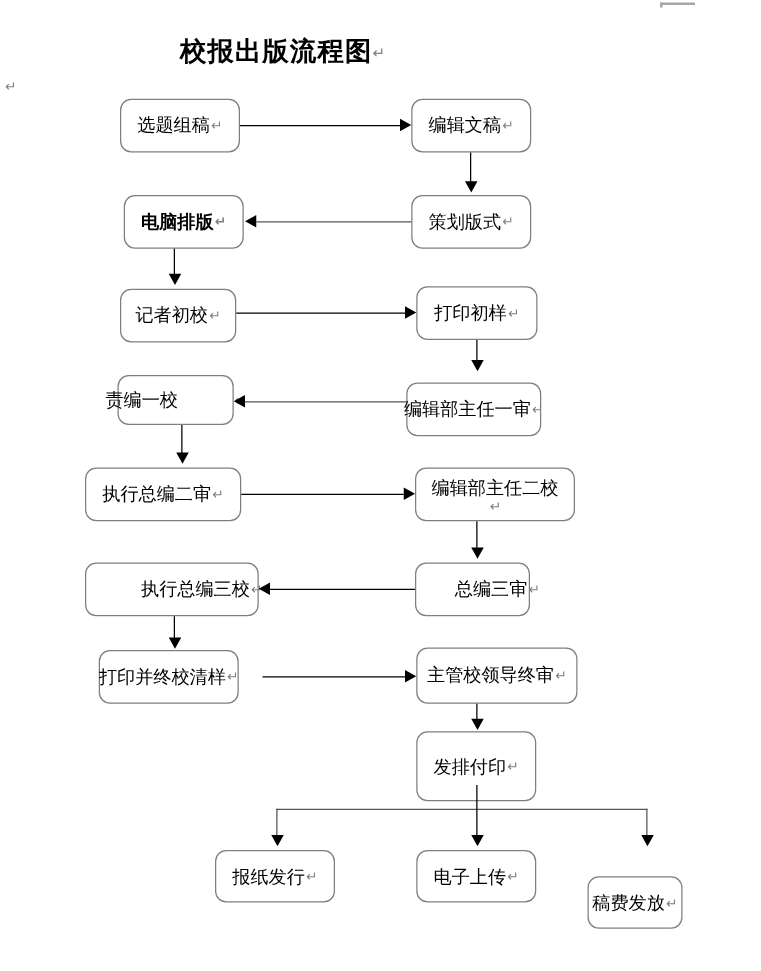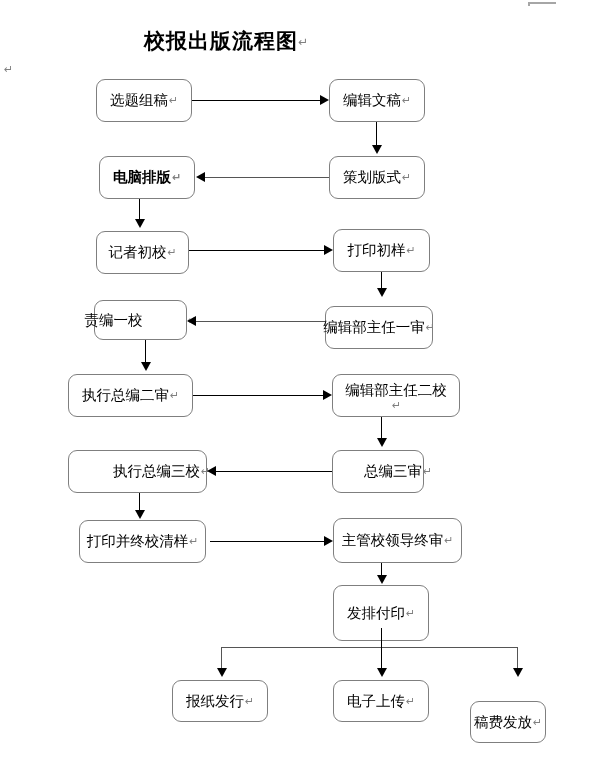--- a/index.html
+++ b/index.html
@@ -175,21 +175,21 @@
   <div class="node" style="left:68px; top:450px; width:139px; height:43px;padding-left:48px;">
     <span class="label">执行总编三校</span>
       <span class="pilcrow">↵</span>
   </div>
 
   <div class="node" style="left:332px; top:450px; width:92px; height:43px;padding-left:40px;">
     <span class="label">总编三审</span>
       <span class="pilcrow">↵</span>
   </div>
 
-  <div class="node" style="left:79px; top:520px; width:127px; height:43px;">
+  <div class="node" style="left:79px; top:520px; width:112px; height:43px;">
     <span class="label">打印并终校清样</span>
       <span class="pilcrow">↵</span>
   </div>
 
   <div class="node" style="left:333px; top:518px; width:129px; height:45px;">
     <span class="label">主管校领导终审</span>
       <span class="pilcrow">↵</span>
   </div>
 
   <div class="node" style="left:333px; top:585px; width:96px; height:56px;">

